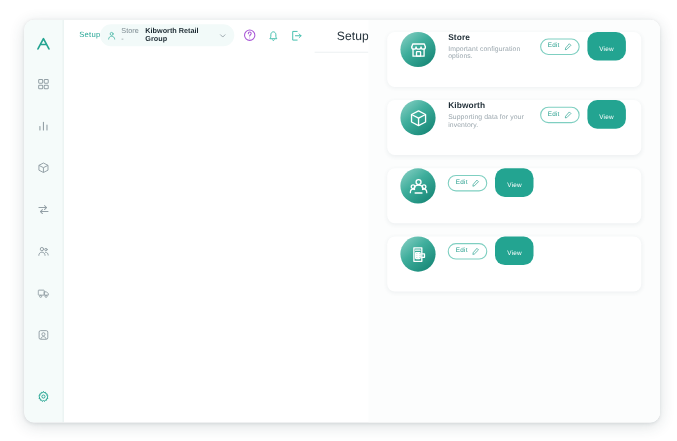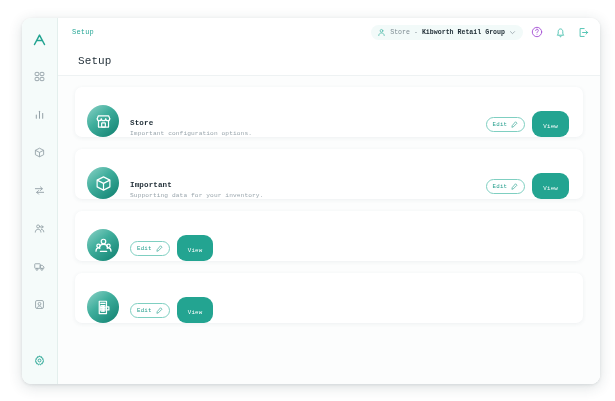--- a/index.html
+++ b/index.html
@@ -53,24 +53,23 @@
     width: 26px; height: 26px;
     display: flex; align-items: center; justify-content: center;
     margin-bottom: 11px;
     cursor: pointer;
   }
 
   
   #main {
     flex: 1 1 auto;
     display: flex;
-    flex-direction: column;
+    flex-direction: row;
     background: #ffffff;
     min-width: 0;
-    font-family: Liberation Mono, monospace;
   }
 
   
   #topbar {
     height: 28px;
     min-height: 28px;
     display: flex;
     align-items: center;
     padding: 0 8px 0 14px;
     box-sizing: border-box;
@@ -133,21 +132,21 @@
     overflow: hidden;
   }
 
   .card {
     background: #ffffff;
     border-radius: 7px;
     box-shadow: 0 1px 4px rgba(45,70,80,0.07);
     height: 50px;
     margin-bottom: 12px;
     display: flex;
-    align-items: flex-end;
+    align-items: flex-start;
     padding: 0 14px 0 12px;
     box-sizing: border-box;
   }
 
   .card-badge {
     width: 32px; height: 32px;
     min-width: 32px;
     border-radius: 50%;
     background: linear-gradient(140deg, #8fd3c8 0%, #3fae9c 42%, #0f7f6f 100%);
     display: flex;
@@ -368,21 +367,21 @@
 
       <div class="card">
         <div class="card-badge">
           <svg width="17" height="17" viewBox="0 0 24 24" fill="none" stroke="#ffffff" stroke-width="1.7" stroke-linejoin="round">
             <path d="M12 2.6 L21 7.2 L21 16.8 L12 21.4 L3 16.8 L3 7.2 Z"></path>
             <path d="M3 7.2 L12 11.8 L21 7.2"></path>
             <path d="M12 11.8 L12 21.4"></path>
           </svg>
         </div>
         <div class="card-text">
-          <div class="card-title">Important</div>
+          <div class="card-title">Kibworth</div>
           <div class="card-sub">Supporting data for your inventory.</div>
         </div>
         <div class="card-actions">
           <div class="btn-edit">
             <span class="lbl">Edit</span>
             <span style="display:flex;">
               <svg width="7" height="7" viewBox="0 0 24 24" fill="none" stroke="#2aa190" stroke-width="2.2" stroke-linecap="round" stroke-linejoin="round">
                 <path d="M16.5 3.5 L20.5 7.5 L7.5 20.5 L3 21.5 L4 17 Z"></path>
               </svg>
             </span>

